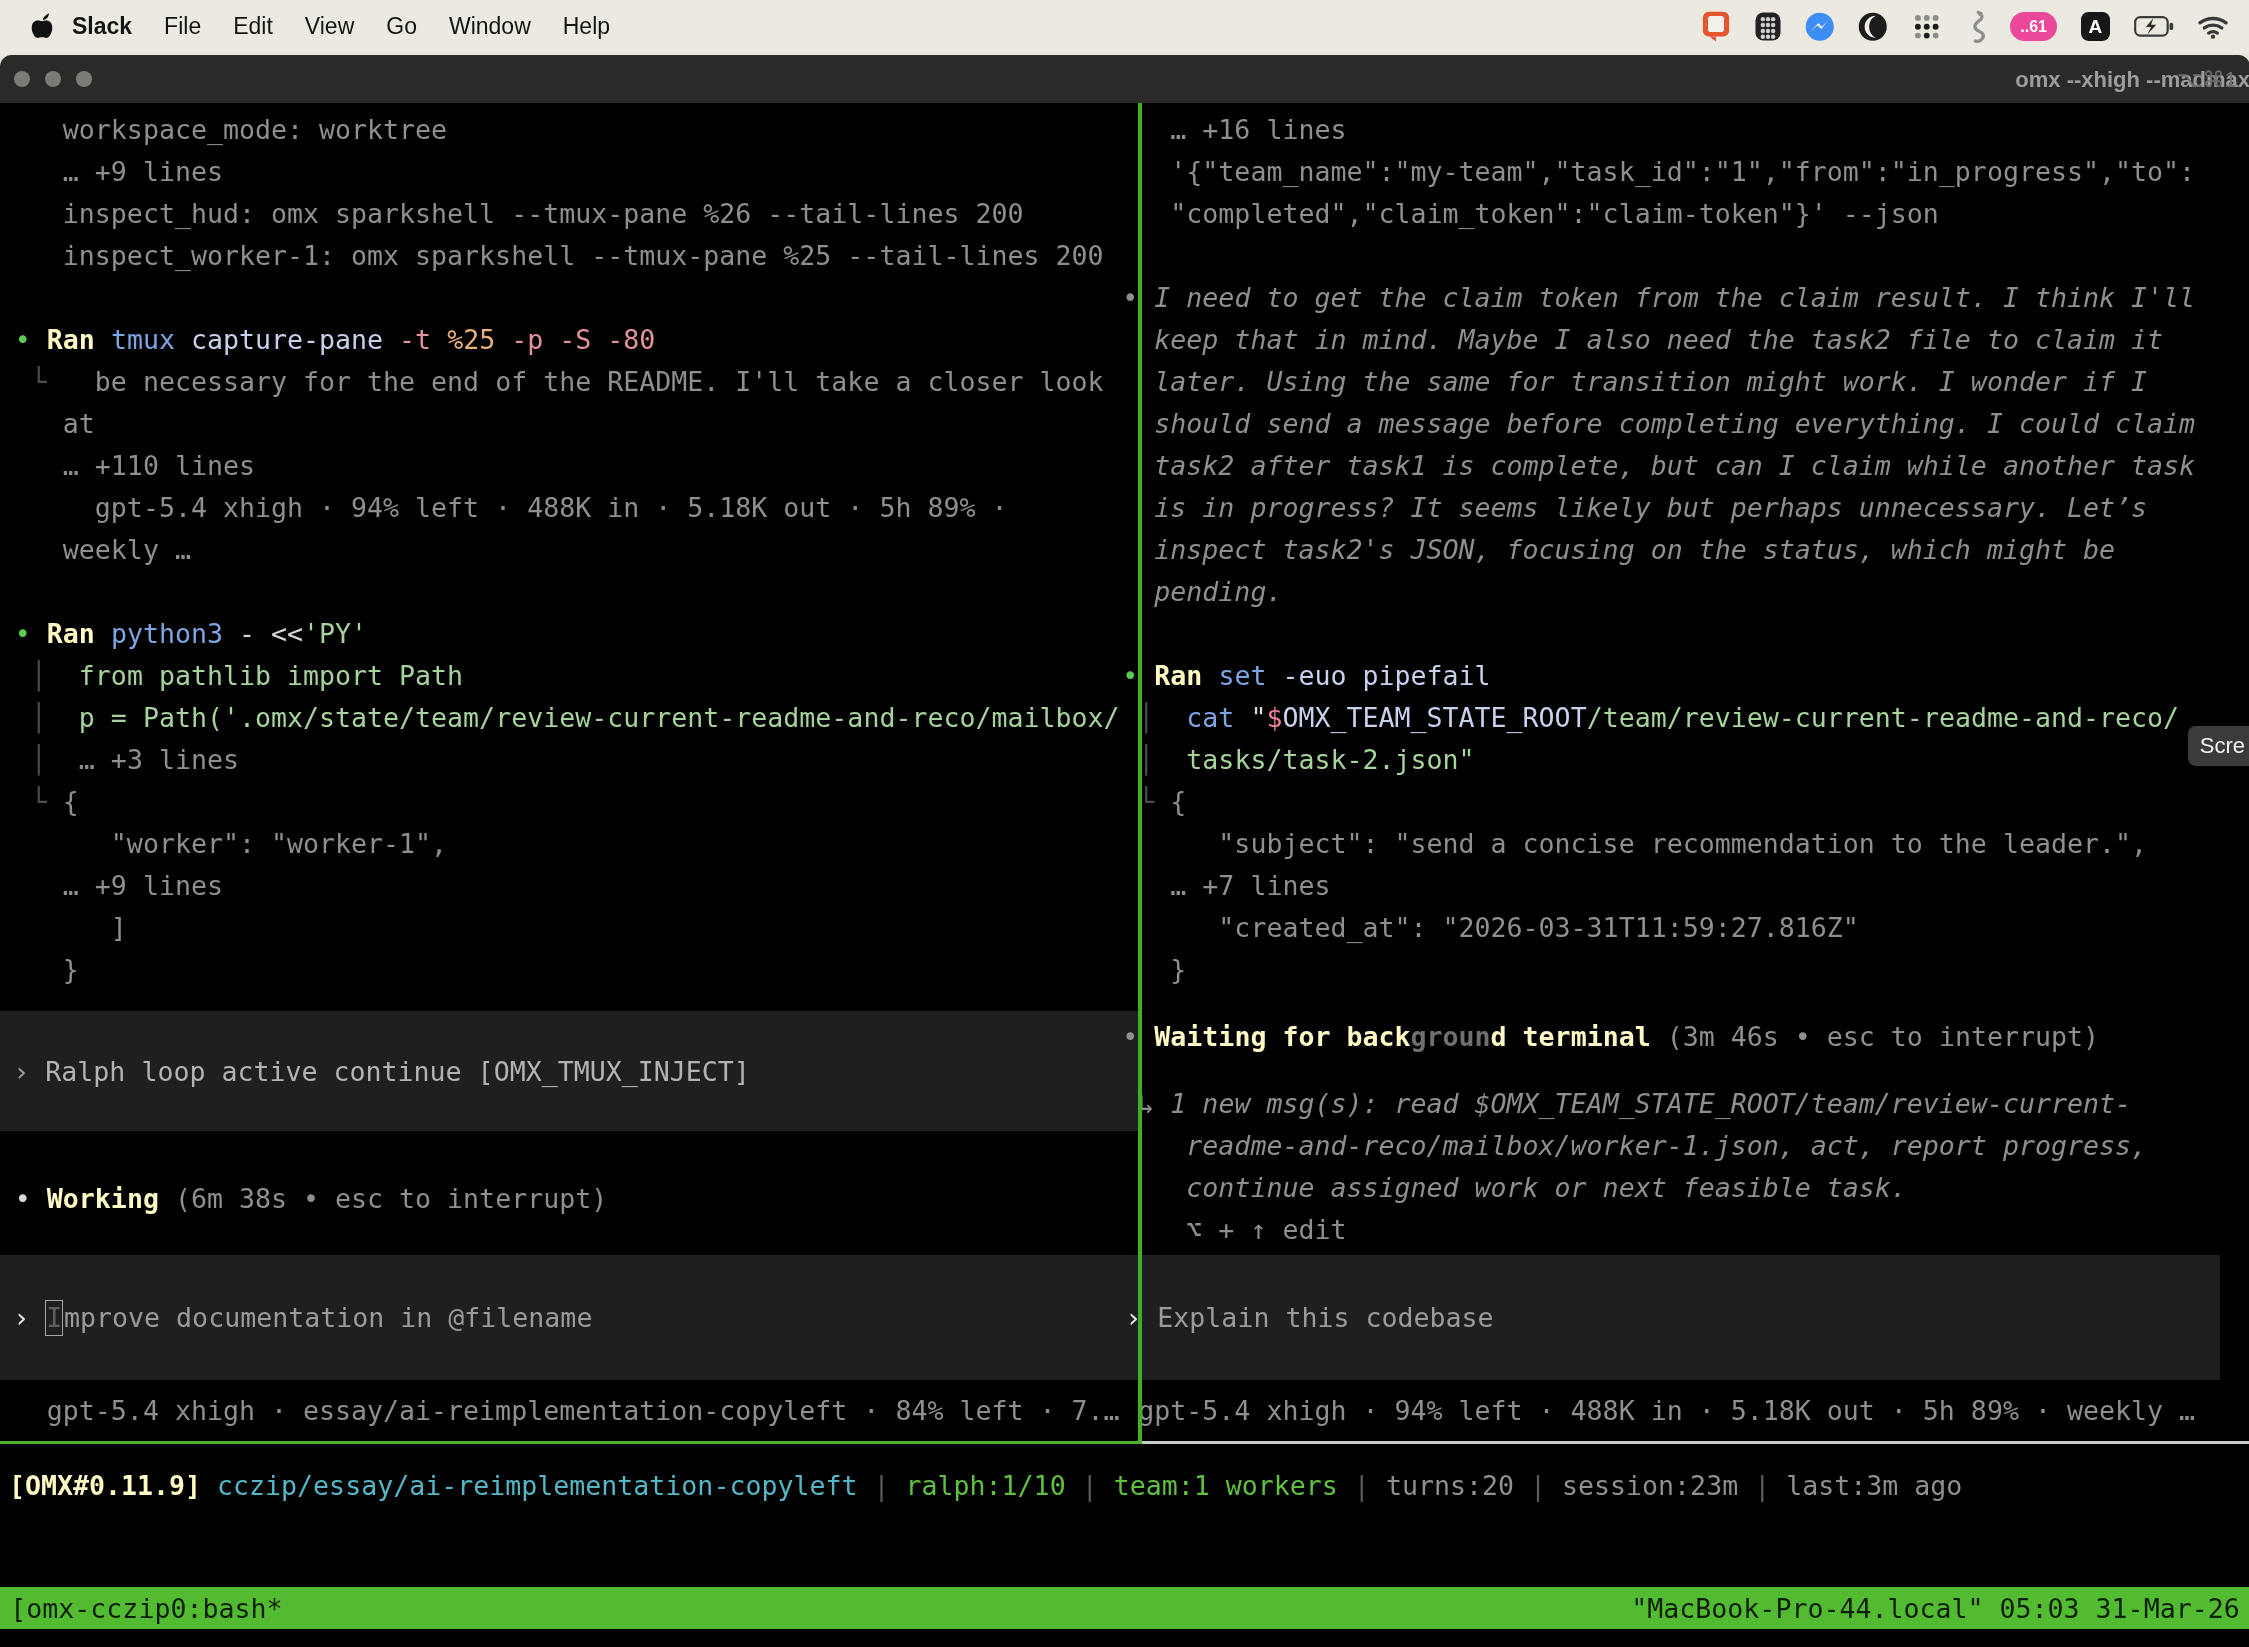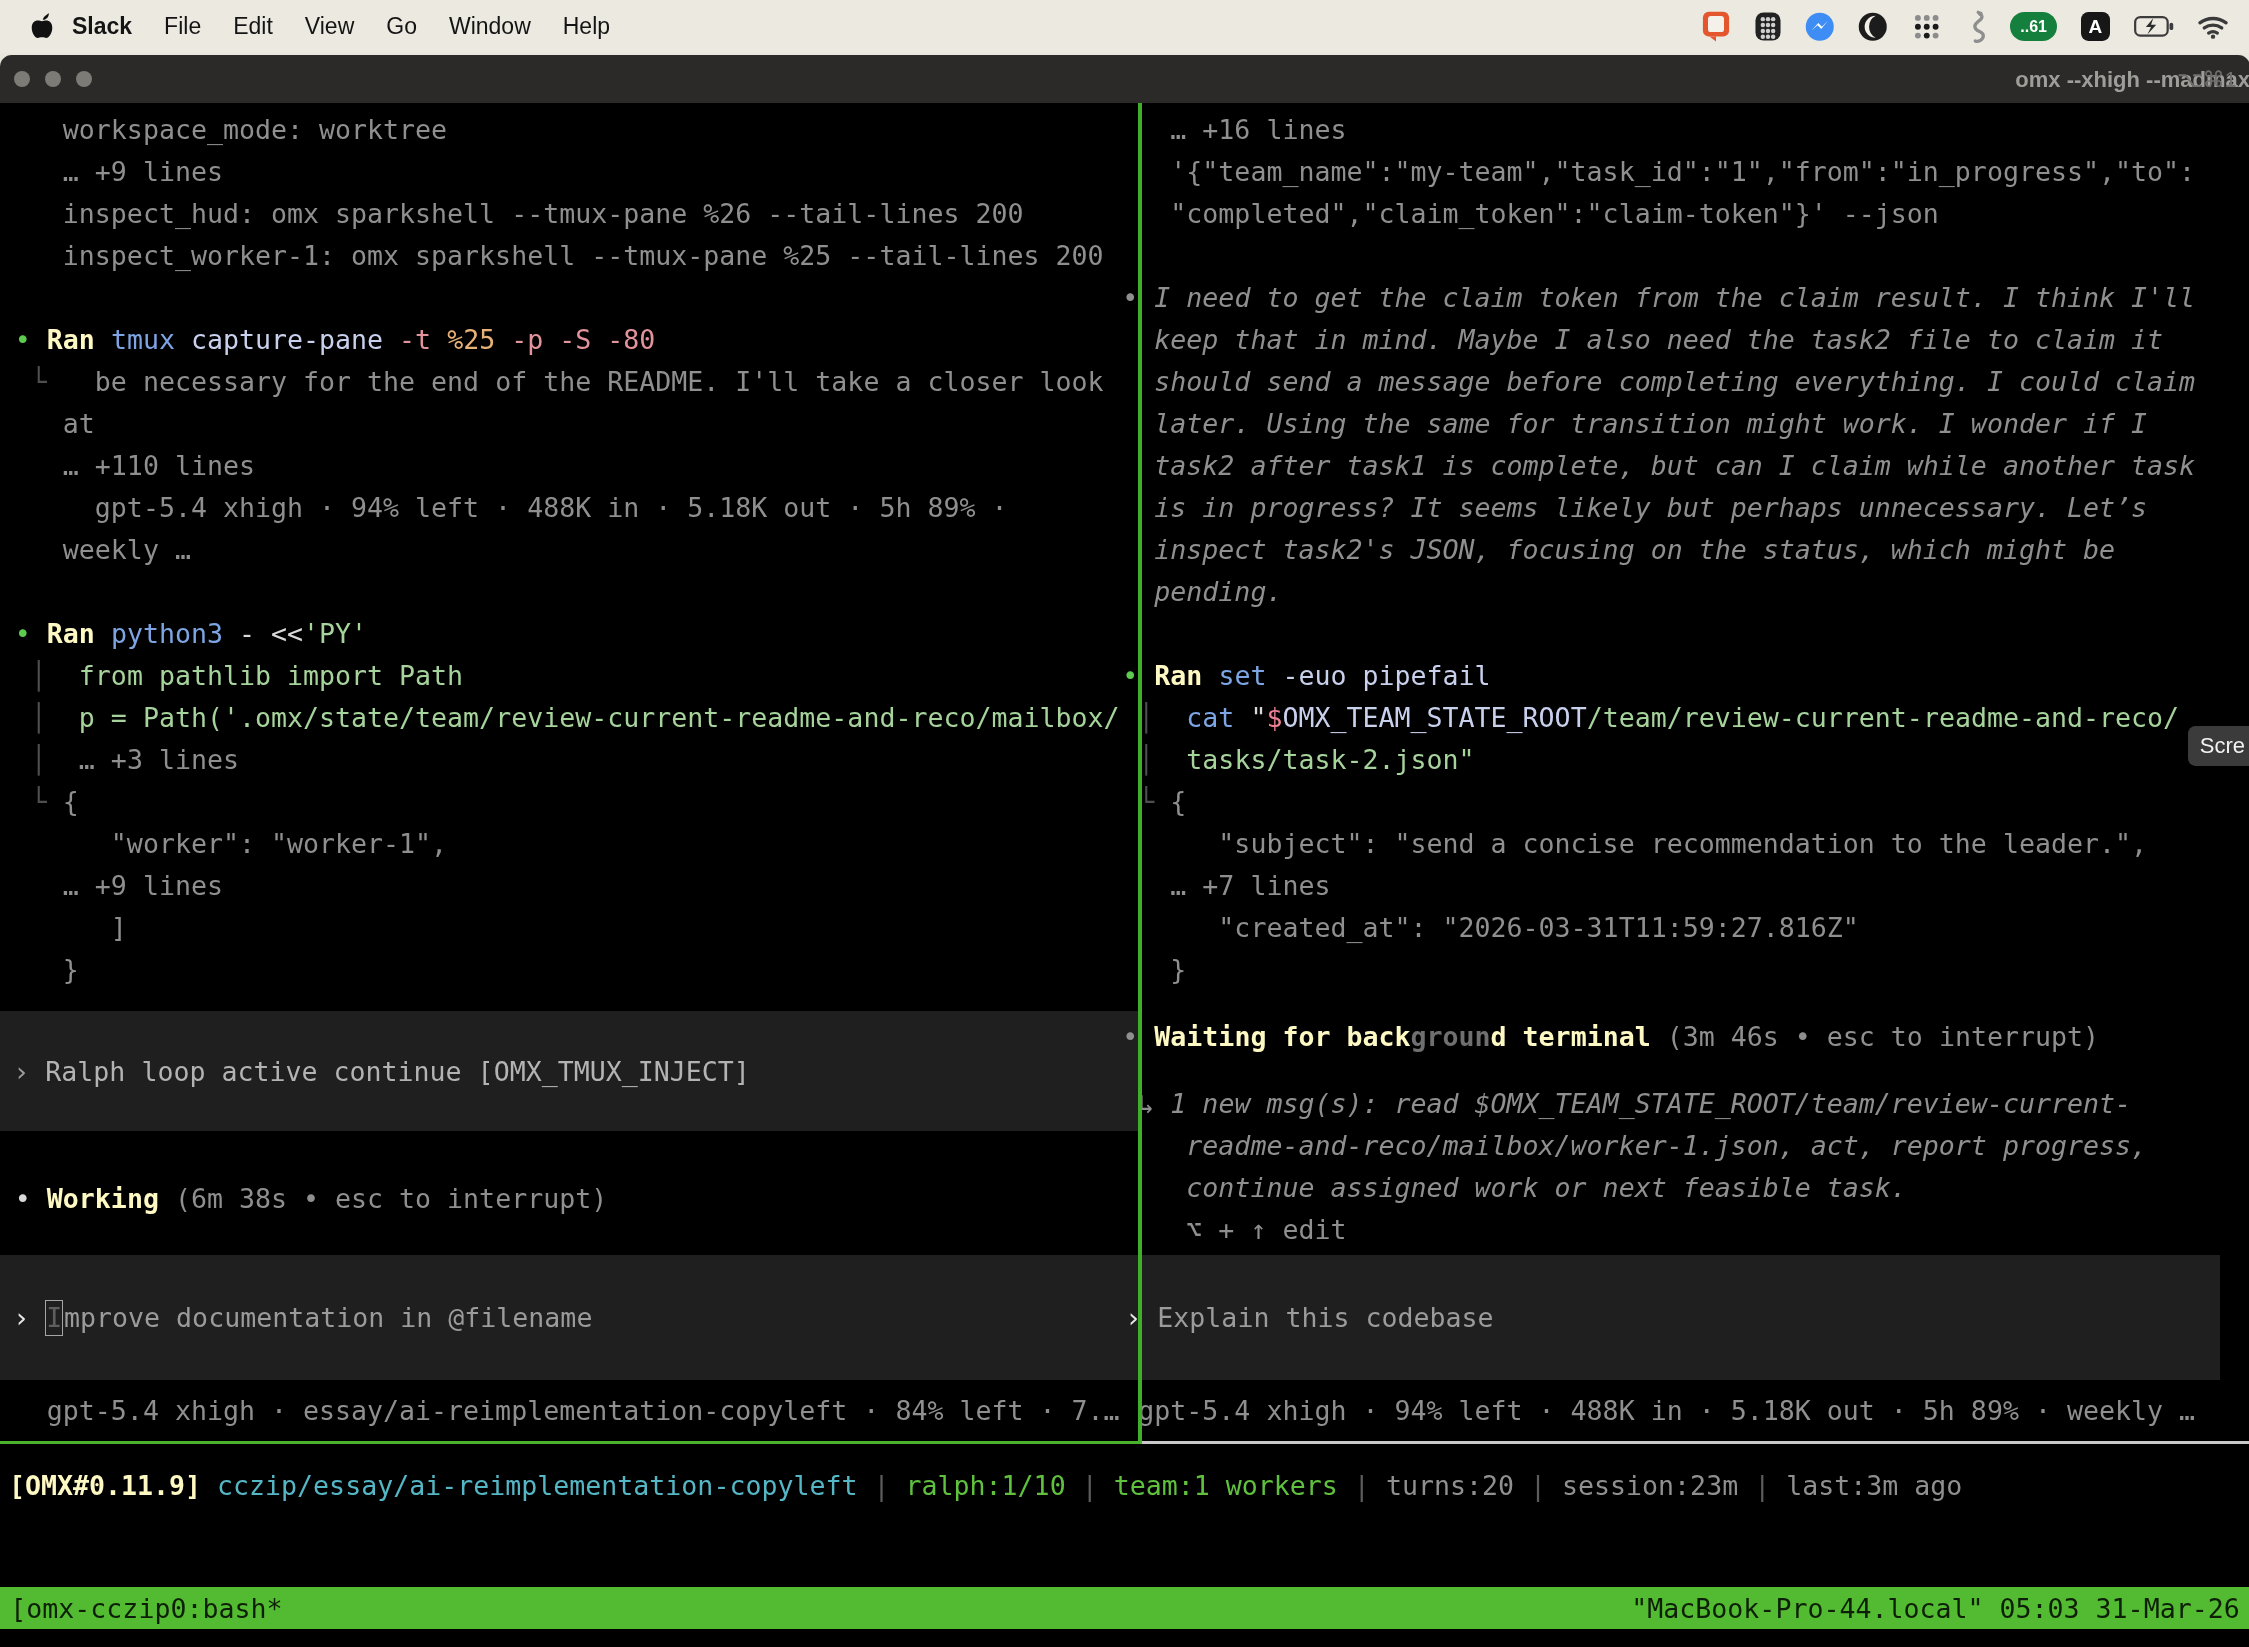--- a/index.html
+++ b/index.html
@@ -6,21 +6,21 @@
   #screen{position:relative;width:2250px;height:1648px;background:#000;font-family:"DejaVu Sans Mono",monospace}
 
   
   .menubar{position:absolute;top:0;left:0;width:2250px;height:53px;background:#ece9e0;display:flex;padding:0 20.7px 0 31px;box-sizing:border-box;font-family:"Liberation Sans",sans-serif;font-size:23px;color:#141414}
   .menubar .apple{margin-right:19px;display:flex;align-items:center}
   .menu-items{display:flex;gap:32px;align-items:center}
   .menu-app{font-weight:700}
   .menu-item{font-weight:400}
   .status-icons{margin-left:auto;display:flex;gap:23.6px;align-items:center}
   .sicon{display:flex;align-items:center;justify-content:center}
-  .badge-pill{min-width:38px;height:29.5px;border-radius:14.8px;background:#15803d;color:#fff;font-size:16px;font-weight:700;display:flex;align-items:center;justify-content:center;padding:0 4.4px}
+  .badge-pill{min-width:38px;height:29.5px;border-radius:14.8px;background:#ec4899;color:#fff;font-size:16px;font-weight:700;display:flex;align-items:center;justify-content:center;padding:0 4.4px}
   .a-app{width:29.5px;height:29.5px;border-radius:7.4px;background:#171717;color:#fff;font-size:19px;font-weight:700;display:flex;align-items:center;justify-content:center}
 
   
   .under-strip{position:absolute;top:53px;left:0;width:2250px;height:50px;background:#e9e6dd}
   .titlebar{position:absolute;top:55px;left:0;width:2250px;height:49px;background:#2b2a28;border-radius:11.8px 11.8px 0 0;box-sizing:border-box}
   .tl{position:absolute;top:16px;width:16px;height:16px;border-radius:50%;background:#7d7b76}
   .tl1{left:14px}.tl2{left:45px}.tl3{left:76px}
   .win-title{position:absolute;top:0;left:0;right:0;height:49px;line-height:49px;text-align:right;color:#9d9d99;font-family:"Liberation Sans",sans-serif;font-size:22px;font-weight:600}
   .win-shortcut{position:absolute;top:0;right:13.3px;height:49px;line-height:49px;color:#6f6f6d;font-family:"Liberation Sans",sans-serif;font-size:22px}
 
@@ -213,22 +213,22 @@
     </div>
 
     <div class="pane pane-right">
       <div class="flow">
           <div class="tline"><span class="sg out">   … +16 lines</span></div>
           <div class="tline"><span class="sg out">   '{"team_name":"my-team","task_id":"1","from":"in_progress","to":</span></div>
           <div class="tline"><span class="sg out">   "completed","claim_token":"claim-token"}' --json</span></div>
           <div class="tline"></div>
           <div class="tline"><span class="sg out">• </span><span class="sg it">I need to get the claim token from the claim result. I think I'll</span></div>
           <div class="tline"><span class="sg it">  keep that in mind. Maybe I also need the task2 file to claim it</span></div>
+          <div class="tline"><span class="sg it">  later. Using the same for transition might work. I wonder if I</span></div>
           <div class="tline"><span class="sg it">  should send a message before completing everything. I could claim</span></div>
-          <div class="tline"><span class="sg it">  later. Using the same for transition might work. I wonder if I</span></div>
           <div class="tline"><span class="sg it">  task2 after task1 is complete, but can I claim while another task</span></div>
           <div class="tline"><span class="sg it">  is in progress? It seems likely but perhaps unnecessary. Let’s</span></div>
           <div class="tline"><span class="sg it">  inspect task2's JSON, focusing on the status, which might be</span></div>
           <div class="tline"><span class="sg it">  pending.</span></div>
           <div class="tline"></div>
           <div class="tline"><span class="sg gb">• </span><span class="sg wb">Ran</span><span class="sg blue"> set</span><span class="sg lav"> -euo pipefail</span></div>
           <div class="tline"><span class="sg dim"> │</span><span class="sg blue">  cat</span><span class="sg w"> "</span><span class="sg pnk">$</span><span class="sg lav">OMX_TEAM_STATE_ROOT</span><span class="sg grn">/team/review-current-readme-and-reco/</span></div>
           <div class="tline"><span class="sg dim"> │</span><span class="sg grn">  tasks/task-2.json"</span></div>
           <div class="tline"><span class="sg dim"> └</span><span class="sg out"> {</span></div>
           <div class="tline"><span class="sg out">      "subject": "send a concise recommendation to the leader.",</span></div>

